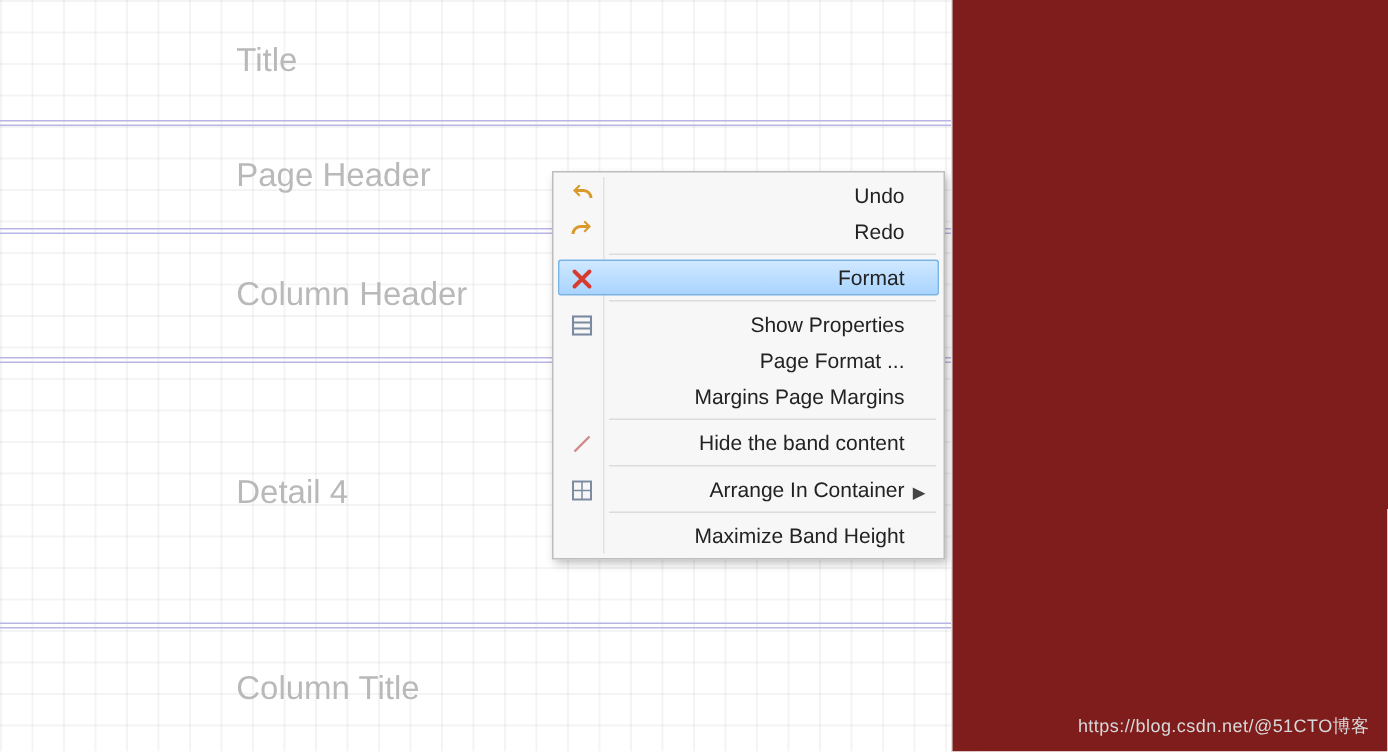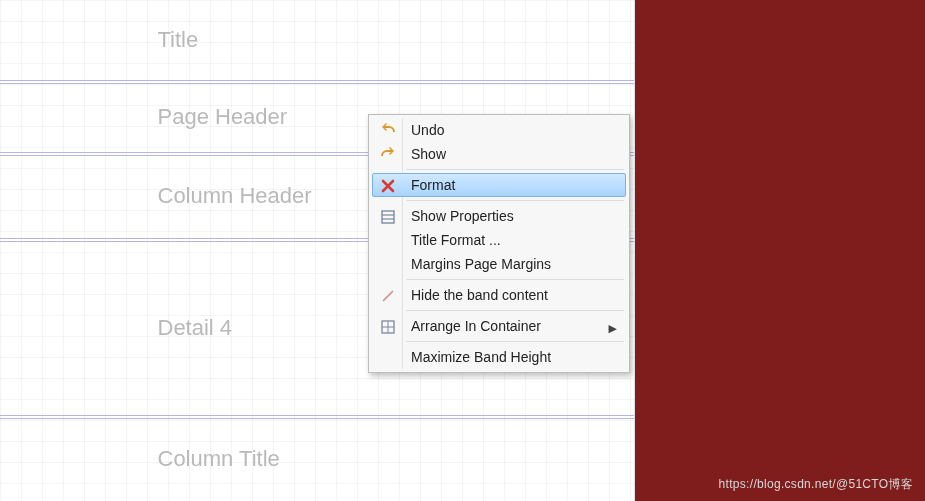--- a/index.html
+++ b/index.html
@@ -44,21 +44,21 @@
 
     
     .ctx {
       position: absolute; left: 368px; top: 114px; width: 262px;
       background: #f7f7f7; border: 1px solid #bdbdbd;
       box-shadow: 2px 3px 6px rgba(0,0,0,0.25);
       padding: 3px;
       font-size: 14px; color: #222;
     }
     .gutter-line { position:absolute; left:33px; top:3px; bottom:3px; width:1px; background:#e2e2e2; }
-    .mi { position: relative; display:flex; align-items:center; height:24px; padding-left:38px; padding-right:22px; border:1px solid transparent; }
+    .mi { position: relative; display:flex; align-items:center; height:24px; padding-left:38px; padding-right:22px; border:1px solid transparent;justify-content:flex-end; }
     .mi:hover, .mi.sel { background: linear-gradient(#cfe8ff,#a9d4ff); border:1px solid #7bb3e0; border-radius:2px; }
     .mi .ico { position:absolute; left:6px; top:3px; width:18px; height:18px; display:flex; align-items:center; justify-content:center; }
     .mi .sub { position:absolute; right:8px; top:7px; font-size:11px; color:#444; }
     .msep { height:1px; margin:3px 2px 3px 34px; background:#dcdcdc; }
 
     
     svg { display:block; }
   </style>
 </head>
 <body>
@@ -101,21 +101,21 @@
         </span>
         <span>Undo</span>
       </div>
 
       <div class="mi">
         <span class="ico">
           <svg width="16" height="16" viewBox="0 0 16 16">
               <path d="M7 3a6 6 0 00-6 6h2a4 4 0 014-4h4l-2 2 1 1 4-4-4-4-1 1 2 2H7z" fill="#d99a2b"></path>
             </svg>
         </span>
-        <span>Show</span>
+        <span>Redo</span>
       </div>
 
       <div class="msep"></div>
 
       <div class="mi sel">
         <span class="ico">
           <svg width="14" height="14" viewBox="0 0 14 14">
               <path d="M2 2l10 10M12 2L2 12" stroke="#d73a2e" stroke-width="2.6" stroke-linecap="round"></path>
             </svg>
         </span>
@@ -129,21 +129,21 @@
           <svg width="14" height="14" viewBox="0 0 14 14">
               <rect x="1" y="1" width="12" height="12" fill="none" stroke="#7a8aa0" stroke-width="1.4"></rect>
               <line x1="1" y1="5" x2="13" y2="5" stroke="#7a8aa0" stroke-width="1.2"></line>
               <line x1="1" y1="9" x2="13" y2="9" stroke="#7a8aa0" stroke-width="1.2"></line>
             </svg>
         </span>
         <span>Show Properties</span>
       </div>
 
       <div class="mi">
-        <span>Title Format ...</span>
+        <span>Page Format ...</span>
       </div>
 
       <div class="mi">
         <span>Margins Page Margins</span>
       </div>
 
       <div class="msep"></div>
 
       <div class="mi">
         <span class="ico">

